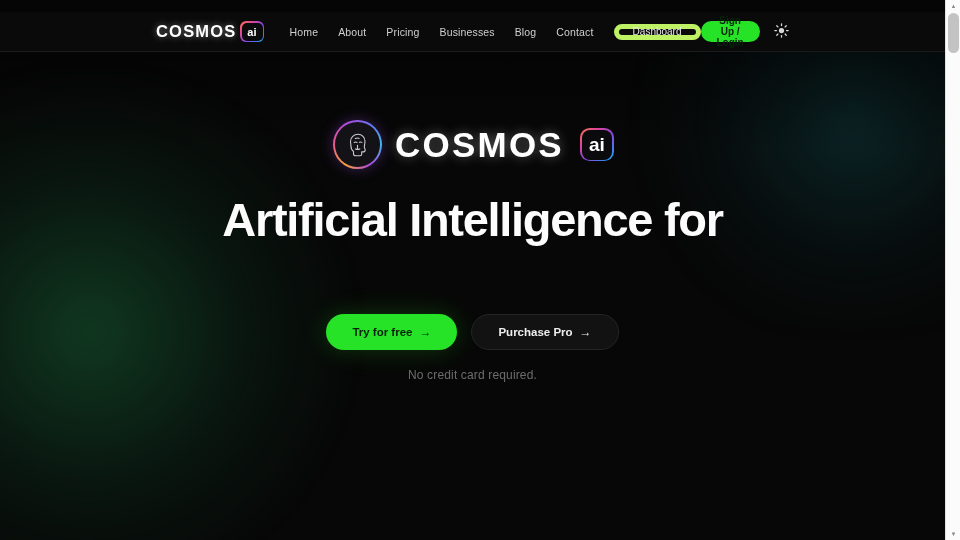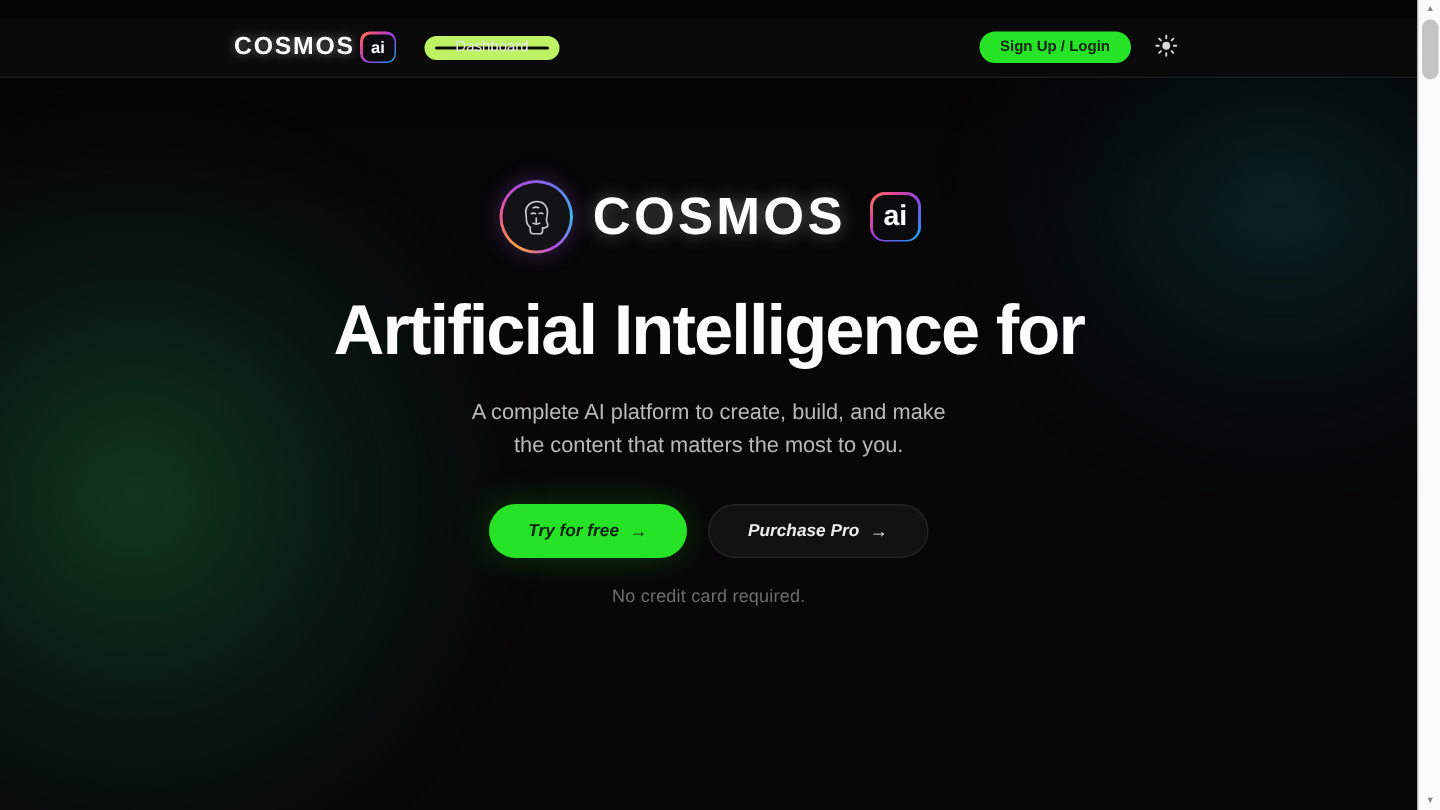--- a/index.html
+++ b/index.html
@@ -65,21 +65,21 @@
 
   #nav-links { display:flex; align-items:center; gap:20px; margin-left:27px; }
   .nav-link {
     font-size:10.5px; color:#cfcfcf; text-decoration:none;
     letter-spacing:.15px; cursor:pointer; white-space:nowrap;
   }
 
   #dashboard-btn {
     margin-left:20px;
     height:16px; padding:0 14px;
-    border:7px solid #bef264; border-radius:11px;
+    border:5px solid #bef264; border-radius:11px;
     background:transparent; color:#e8e8e8;
     font-size:10px; font-family:inherit; cursor:pointer;
     display:inline-flex; align-items:center;
   }
 
   .nav-right { margin-left:auto; margin-right:158px; display:flex; gap:14px; }
   #signup-btn {
     height:21px; padding:0 14px; border:none; border-radius:11px;
     background:#27e327; color:#08240a;
     font-size:10px; font-weight:700; font-family:inherit; cursor:pointer;
@@ -149,21 +149,20 @@
     margin-top:19px; text-align:center;
     font-size:14.5px; line-height:1.52; color:#b9b9b9; font-weight:400;
   }
 
   #cta-row { margin-top:28px; display:flex; align-items:center; gap:14px; }
   .cta {
     height:36px; padding:0 26px; border-radius:18px;
     font-size:11.5px; font-weight:700; font-family:inherit;
     cursor:pointer; display:inline-flex; align-items:center; gap:7px;
     border:none;
-    font-style:italic;
   }
   #try-free-btn { background:#27e327; color:#06220a; box-shadow:0 0 26px rgba(39,227,39,.22); }
   #purchase-pro-btn { background:#121212; color:#ededed; border:1px solid #242424;text-align:center; }
   .arrow { font-size:12px; line-height:1; }
 
   #no-credit {
     margin-top:18px; font-size:12px; color:#6d6d6d; letter-spacing:.15px;
   }
 
   
@@ -192,20 +191,28 @@
   <div class="glow glow-teal"></div>
   <div class="glow glow-top"></div>
 
   <div id="navbar">
 
     <div class="brand">
       <span class="brand-word">COSMOS</span>
       <span class="ai-badge">ai</span>
     </div>
 
+    <nav id="nav-links">
+      <a class="nav-link">Home</a>
+      <a class="nav-link">About</a>
+      <a class="nav-link">Pricing</a>
+      <a class="nav-link">Businesses</a>
+      <a class="nav-link">Blog</a>
+      <a class="nav-link">Contact</a>
+    </nav>
 
     <button id="dashboard-btn">Dashboard</button>
 
     <div class="nav-right">
       <button id="signup-btn">Sign Up / Login</button>
       <button id="theme-toggle">
         <svg width="15" height="15" viewBox="0 0 24 24" fill="none" stroke="#d8d8d8" stroke-width="2" stroke-linecap="round">
           <circle cx="12" cy="12" r="4.2" fill="#d8d8d8" stroke="none"></circle>
           <line x1="12" y1="1.3" x2="12" y2="4"></line>
           <line x1="12" y1="20" x2="12" y2="22.7"></line>
@@ -237,22 +244,21 @@
       </span>
       <span class="logo-word">COSMOS</span>
       <span class="ai-badge-lg">ai</span>
     </div>
 
     <h1 id="headline">
       <div class="headline-line1">Artificial Intelligence for</div>
     </h1>
 
     <p id="subtitle">
-      <span>A complete AI platform to create, build, and make</span><br>
-      <span>the content that matters the most to you.</span>
+      <br>
     </p>
 
     <div id="cta-row">
       <button class="cta" id="try-free-btn">
         <span>Try for free</span>
         <span class="arrow">→</span>
       </button>
       <button class="cta" id="purchase-pro-btn">
         <span>Purchase Pro</span>
         <span class="arrow">→</span>

